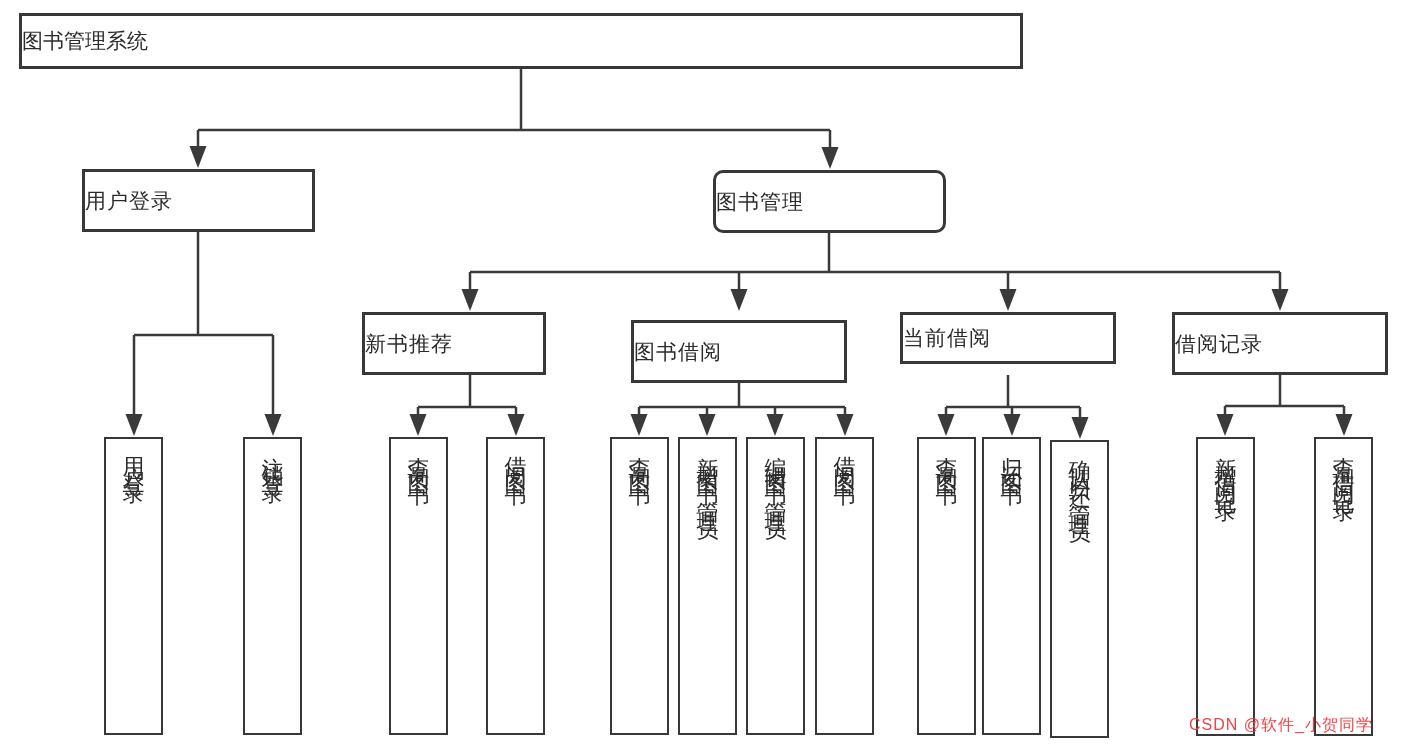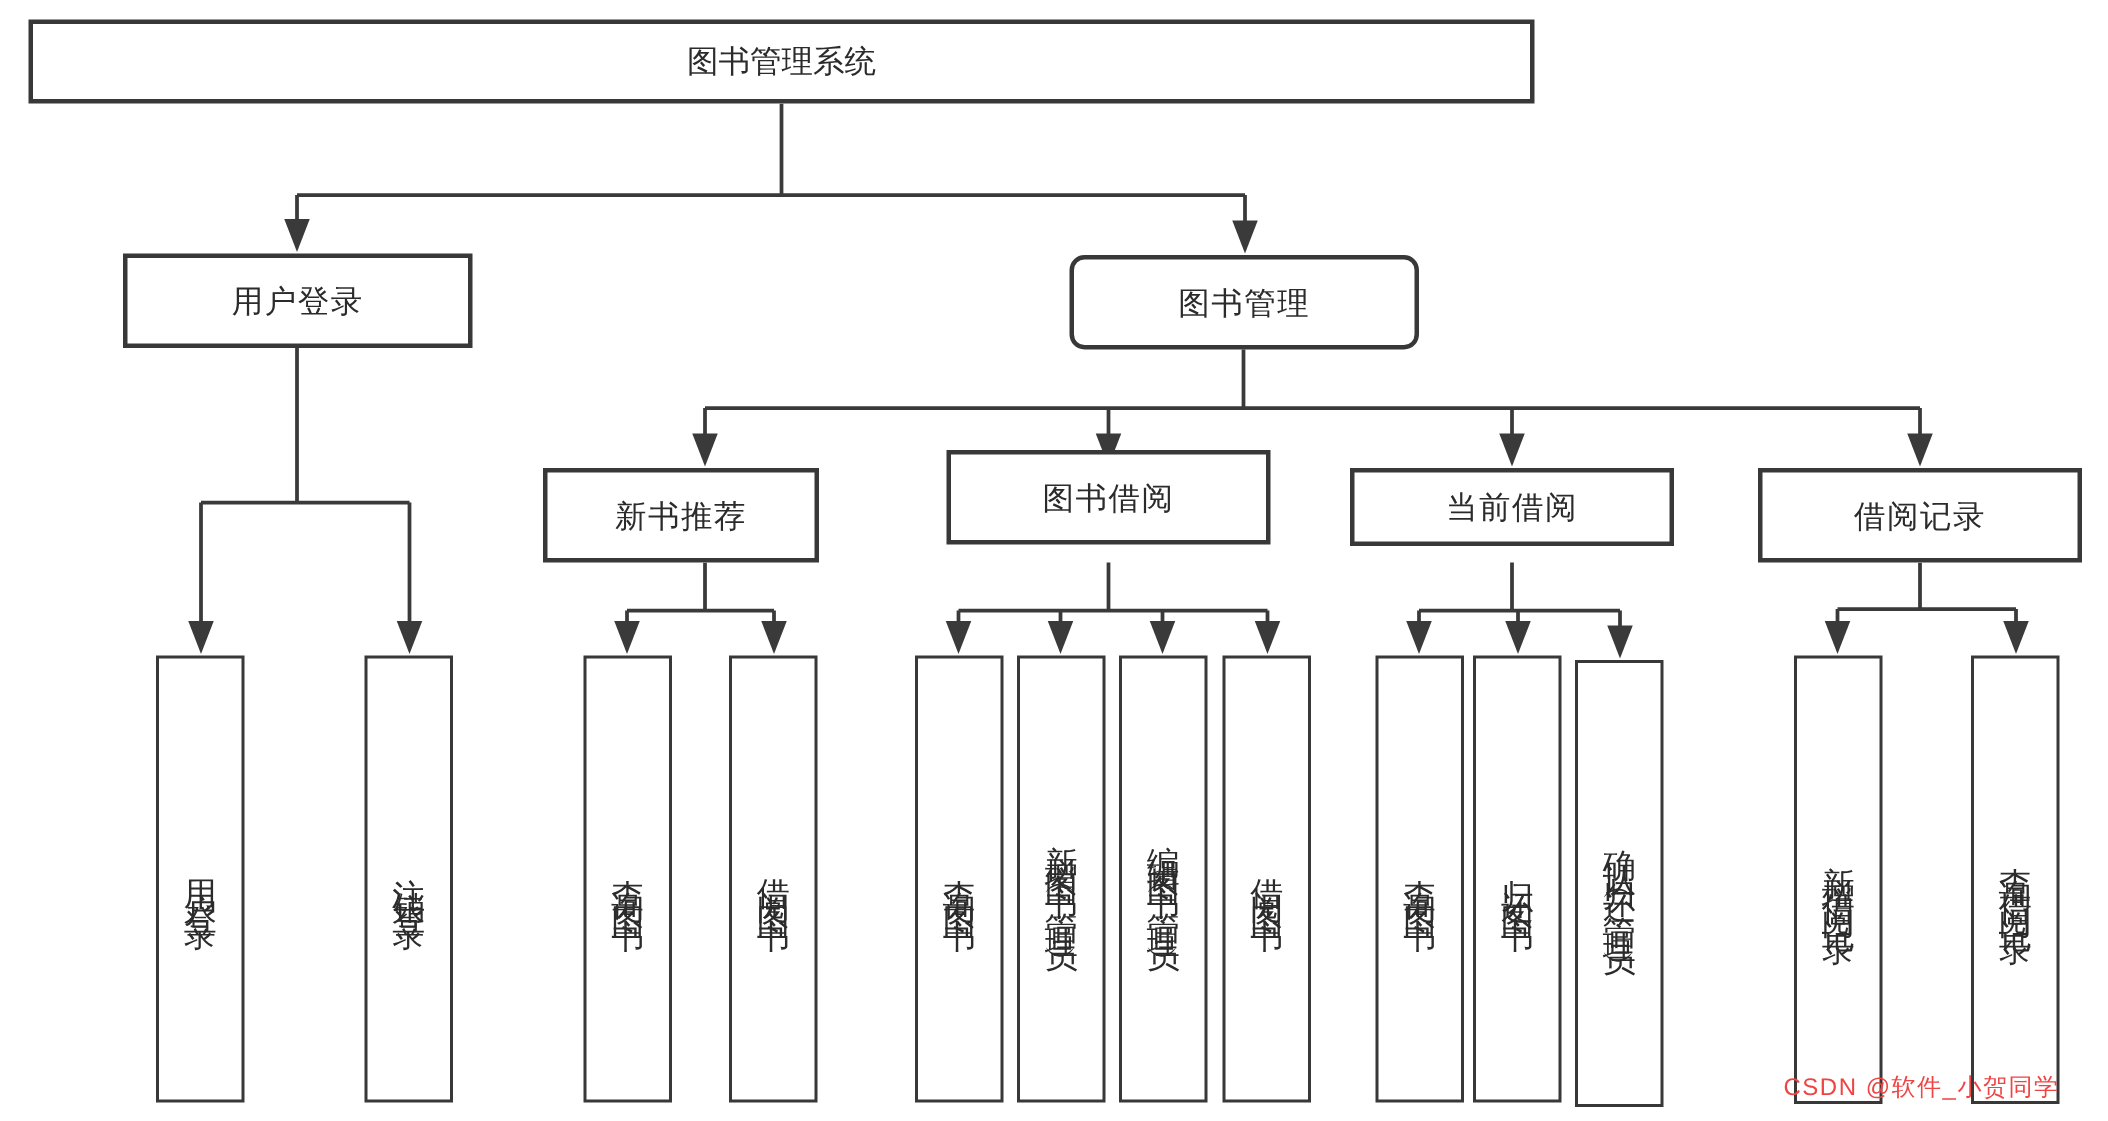--- a/index.html
+++ b/index.html
@@ -17,21 +17,20 @@
     width: 1405px; height: 747px;
     z-index: 1;
   }
   .node {
     position: absolute;
     box-sizing: border-box;
     background: #ffffff;
     border: 3px solid #383838;
     display: flex;
     align-items: center;
-    justify-content: center;
     color: #2b2b2b;
     z-index: 2;
   }
   .node.h { font-size: 21px; letter-spacing: 1px; }
   .node.root-box { font-size: 21px; }
   .node.leaf {
     border-width: 2.5px;
     writing-mode: vertical-rl;
     text-orientation: mixed;
     font-size: 22px;
@@ -94,21 +93,21 @@
   <div class="node h" style="left:82px; top:169px; width:233px; height:63px;">
     <span>用户登录</span>
   </div>
   <div class="node h" style="left:713px; top:170px; width:233px; height:63px;border-radius:10px;">
     <span>图书管理</span>
   </div>
 
   <div class="node h" style="left:362px; top:312px; width:184px; height:63px;">
     <span>新书推荐</span>
   </div>
-  <div class="node h" style="left:631px; top:300px; width:216px; height:63px;">
+  <div class="node h" style="left:631px; top:320px; width:216px; height:63px;">
     <span>图书借阅</span>
   </div>
   <div class="node h" style="left:900px; top:312px; width:216px; height:52px;">
     <span>当前借阅</span>
   </div>
   <div class="node h" style="left:1172px; top:312px; width:216px; height:63px;">
     <span>借阅记录</span>
   </div>
 
   <div class="node leaf" style="left:104px; top:437px; width:59px; height:298px;">

